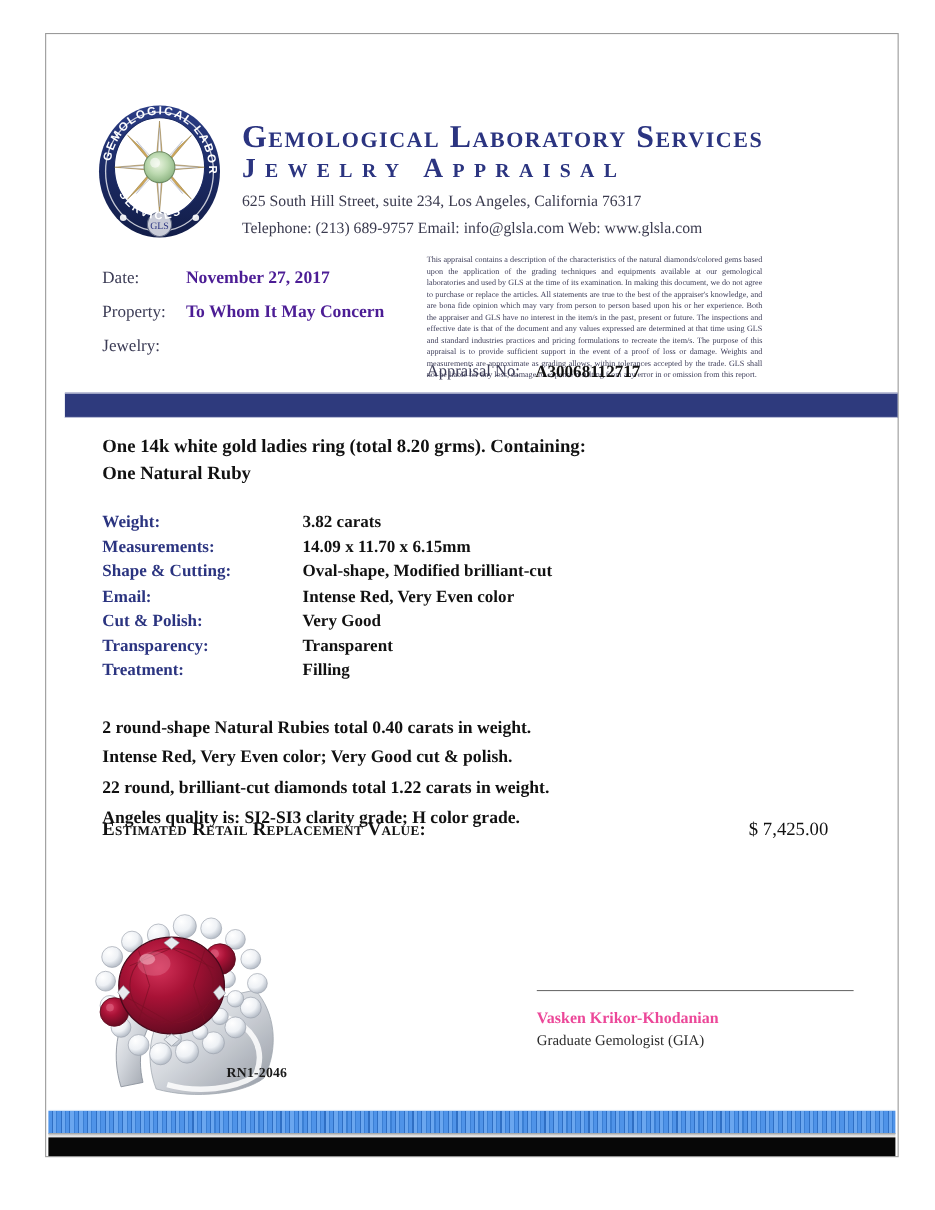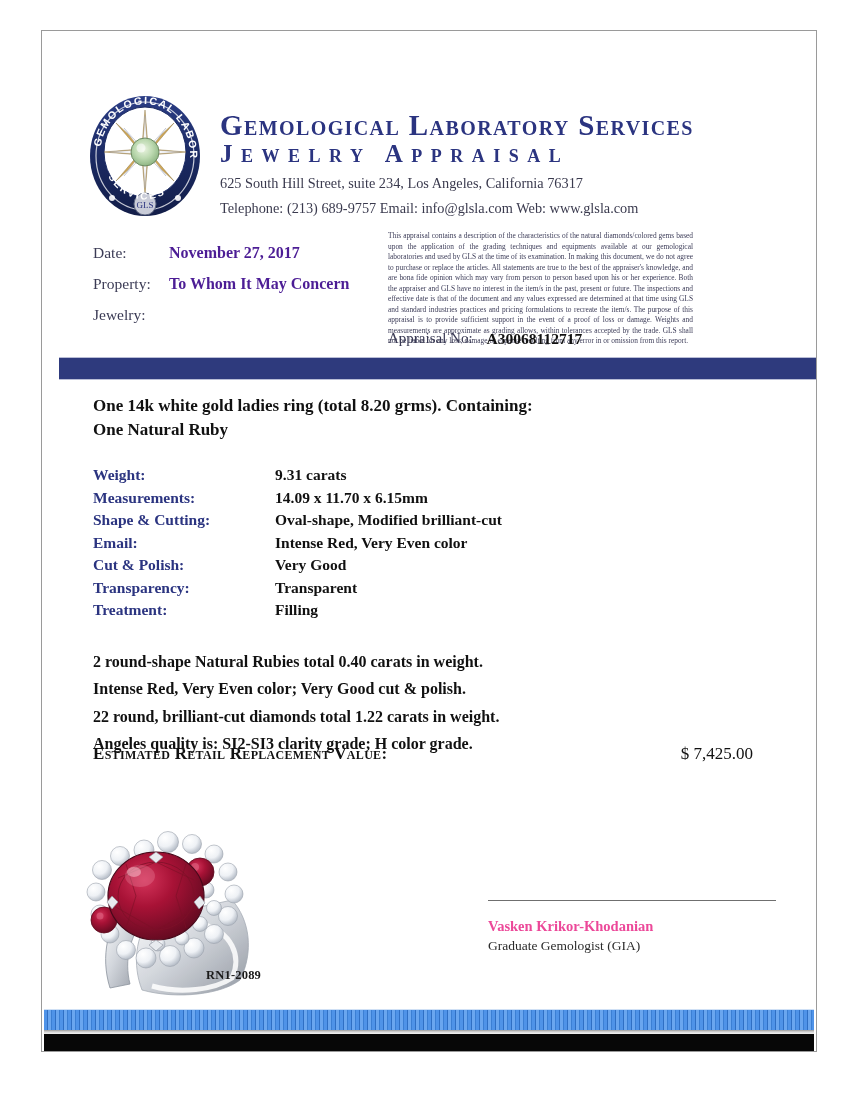--- a/index.html
+++ b/index.html
@@ -423,21 +423,21 @@
 
   <div class="content">
     <div class="headline">
       <div>One 14k white gold ladies ring (total 8.20 grms). Containing:</div>
       <div>One Natural Ruby</div>
     </div>
 
     <div class="spec-table">
       <div class="spec-row">
         <div class="spec-label">Weight:</div>
-        <div class="spec-value">9.31 carats</div>
+        <div class="spec-value">3.82 carats</div>
       </div>
       <div class="spec-row">
         <div class="spec-label">Measurements:</div>
         <div class="spec-value">14.09 x 11.70 x 6.15mm</div>
       </div>
       <div class="spec-row">
         <div class="spec-label">Shape &amp; Cutting:</div>
         <div class="spec-value">Oval-shape, Modified brilliant-cut</div>
       </div>
       <div class="spec-row">
@@ -536,21 +536,21 @@
       <ellipse cx="58" cy="48" rx="15" ry="11" fill="#e8819b" opacity="0.35"></ellipse>
       <ellipse cx="52" cy="44" rx="7" ry="5" fill="#ffd5de" opacity="0.45"></ellipse>
 
       <g fill="#e8ebef" stroke="#8e949e" stroke-width="0.6">
         <path d="M 74 24 l 7 5 -7 6 -7 -6 z"></path>
         <path d="M 118 68 l 5 7 -6 6 -5 -7 z"></path>
         <path d="M 74 112 l 7 5 -7 6 -7 -6 z"></path>
         <path d="M 30 68 l 6 6 -6 7 -5 -7 z"></path>
       </g>
     </svg>
-    <div class="photo-label">RN1-2089</div>
+    <div class="photo-label">RN1-2046</div>
   </div>
 
   <div class="signature">
     <div class="sig-rule"></div>
     <div class="sig-name">Vasken Krikor-Khodanian</div>
     <div class="sig-title">Graduate Gemologist (GIA)</div>
   </div>
 
   <div class="footer-stripes"></div>
   <div class="footer-gray"></div>

